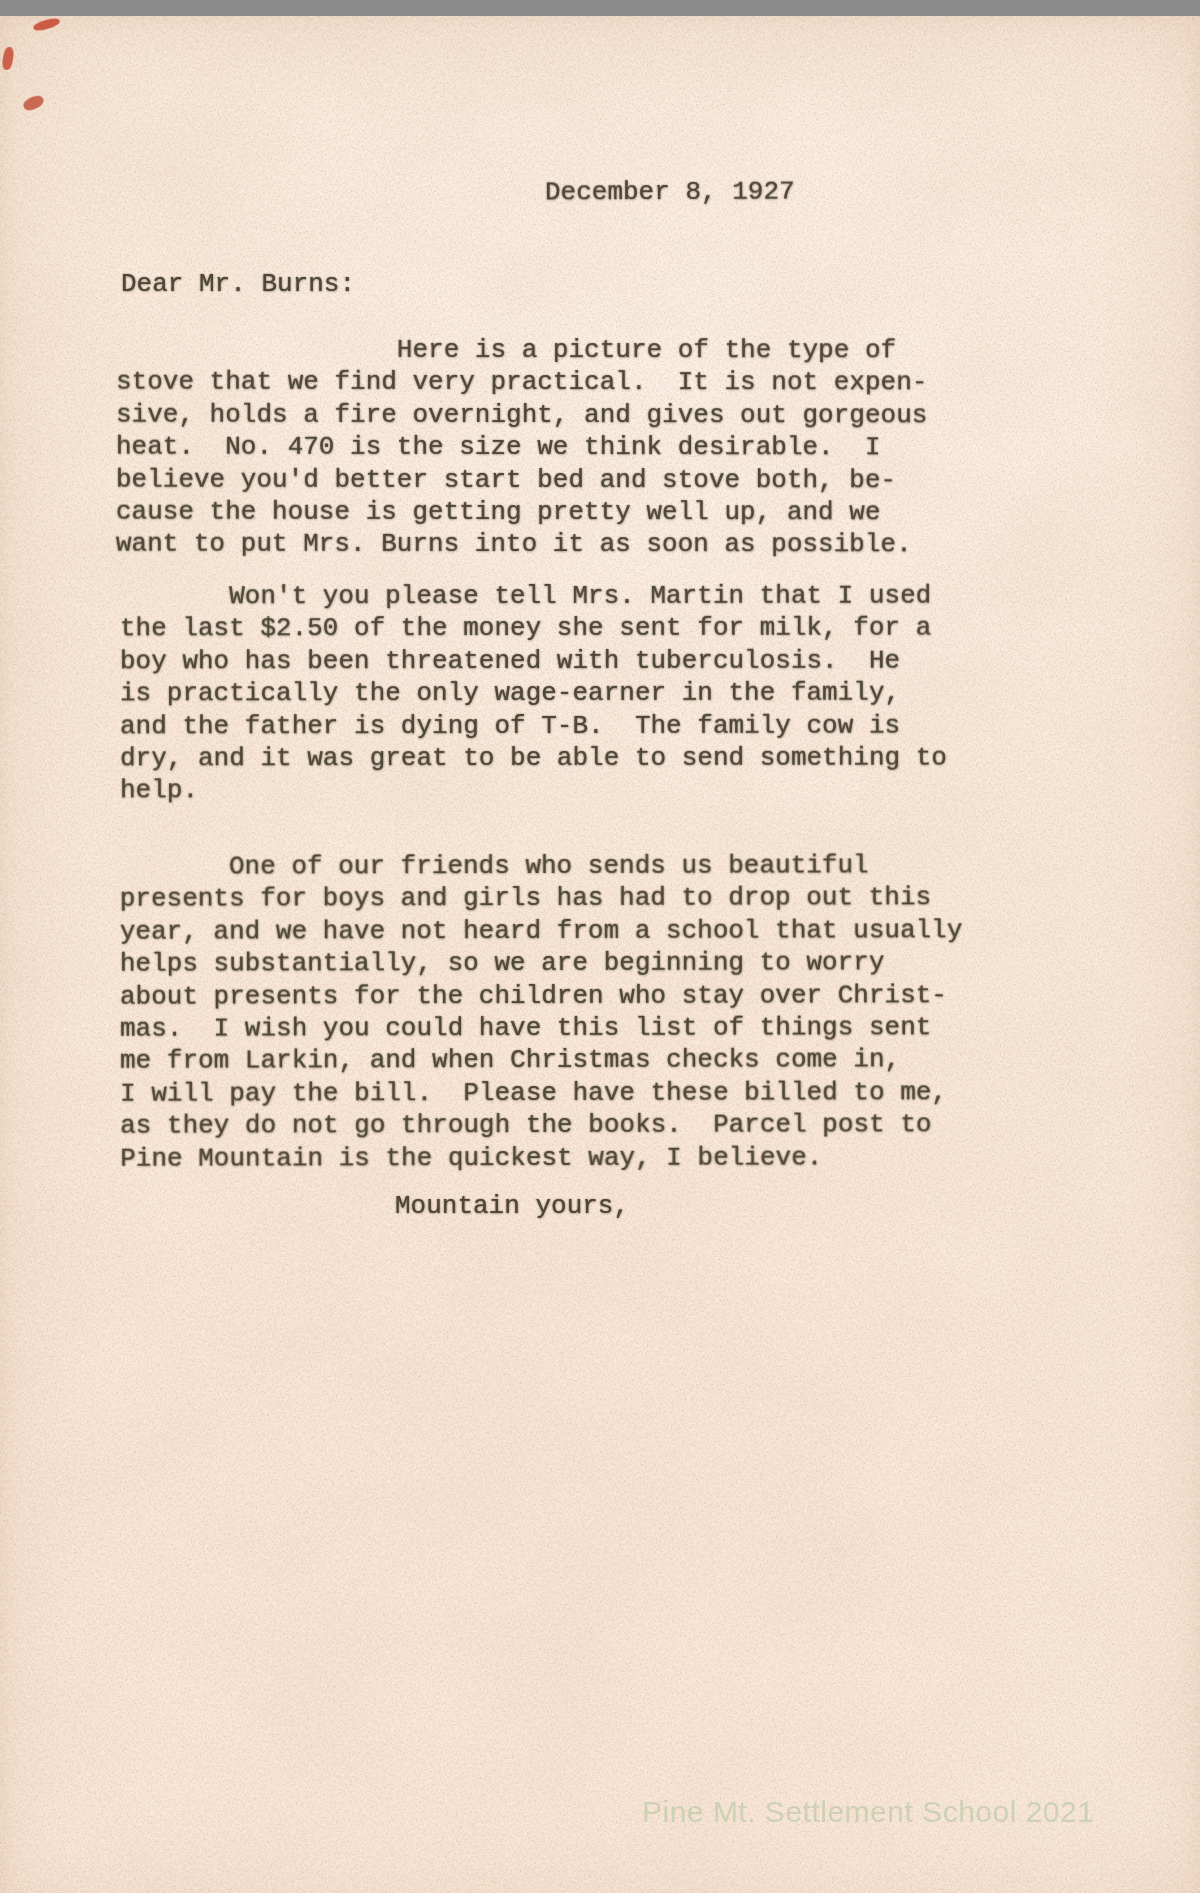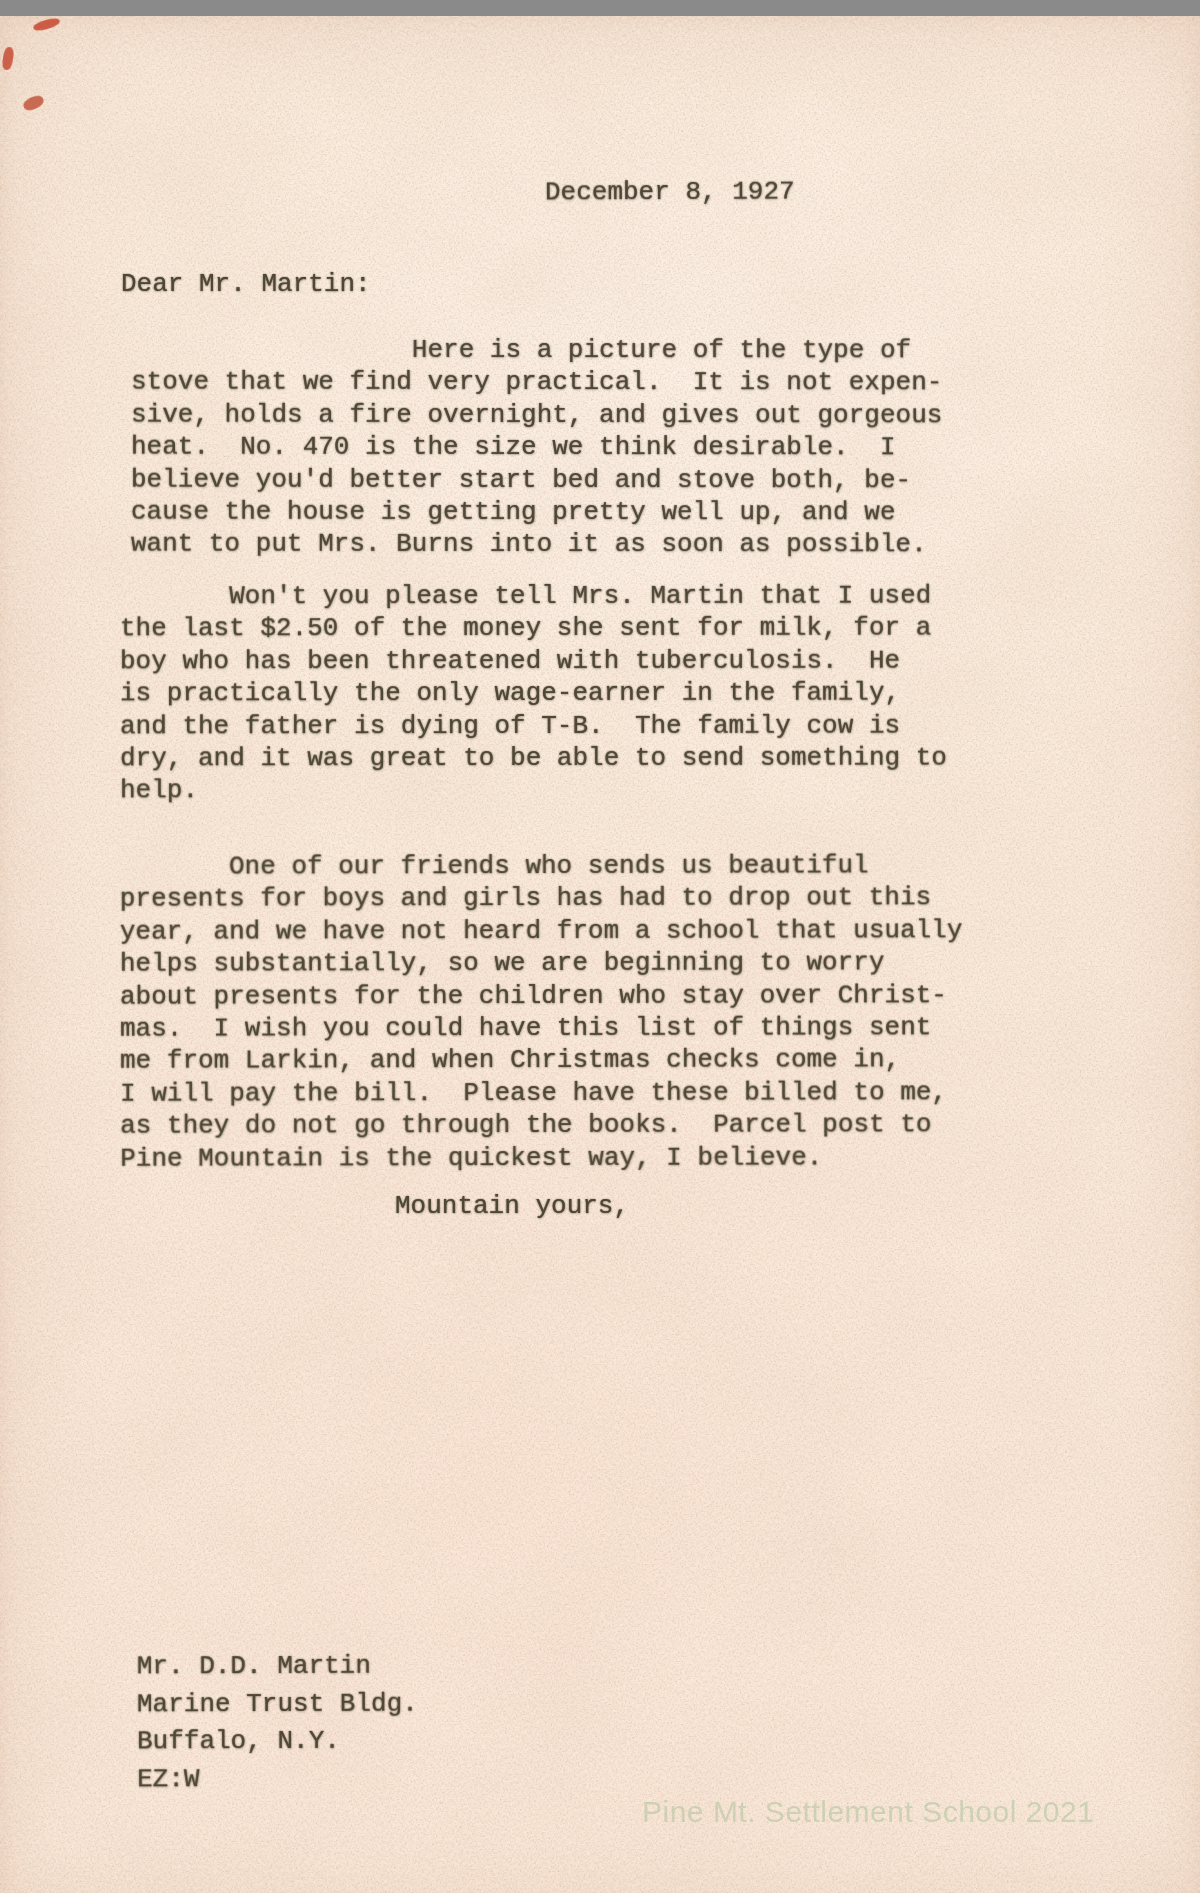--- a/index.html
+++ b/index.html
@@ -22,21 +22,21 @@
     white-space:pre;
     font-size:26px;
     line-height:32.4px;
     color:#413a28;
     text-shadow:0 0 1.2px rgba(64,56,40,0.85), 0.6px 0.6px 2.4px rgba(64,56,40,0.28), -0.6px 0.3px 2px rgba(64,56,40,0.2);
     filter:blur(0.3px);
     opacity:0.92;
   }
   .date{left:545px;top:160px;transform:rotate(-0.2deg);}
   .salutation{left:121px;top:252px;}
-  .para1{left:131px;top:318px;transform:rotate(0.05deg);}
+  .para1{left:116px;top:318px;transform:rotate(0.05deg);}
   .para2{left:120px;top:564px;transform:rotate(-0.05deg);}
   .para3{left:120px;top:834px;transform:rotate(-0.1deg);}
   .closing{left:395px;top:1174px;}
   .recipient{left:137px;top:1632px;line-height:37.5px;transform:rotate(-0.15deg);}
   .watermark{
     position:absolute;left:642px;top:1779px;
     font-family:"Liberation Sans",sans-serif;
     font-size:30px;letter-spacing:0.5px;
     color:#aec49c;opacity:0.55;
     filter:blur(0.4px);
@@ -69,21 +69,21 @@
     <rect width="1200" height="1893" filter="url(#fiber)" opacity="0.5"></rect>
     <rect width="1200" height="1893" filter="url(#speck)" opacity="0.55"></rect>
   </svg>
 
   <div class="mark mark1"></div>
   <div class="mark mark2"></div>
   <div class="mark mark3"></div>
 
   <div class="tw date">December 8, 1927</div>
 
-  <div class="tw salutation">Dear Mr. Martin:</div>
+  <div class="tw salutation">Dear Mr. Burns:</div>
 
   <div class="tw para1">                  Here is a picture of the type of
 stove that we find very practical.  It is not expen-
 sive, holds a fire overnight, and gives out gorgeous
 heat.  No. 470 is the size we think desirable.  I
 believe you'd better start bed and stove both, be-
 cause the house is getting pretty well up, and we
 want to put Mrs. Burns into it as soon as possible.</div>
 
   <div class="tw para2">       Won't you please tell Mrs. Martin that I used
@@ -100,20 +100,16 @@
 helps substantially, so we are beginning to worry
 about presents for the children who stay over Christ-
 mas.  I wish you could have this list of things sent
 me from Larkin, and when Christmas checks come in,
 I will pay the bill.  Please have these billed to me,
 as they do not go through the books.  Parcel post to
 Pine Mountain is the quickest way, I believe.</div>
 
   <div class="tw closing">Mountain yours,</div>
 
-  <div class="tw recipient">Mr. D.D. Martin
-Marine Trust Bldg.
-Buffalo, N.Y.
-EZ:W</div>
 
   <div class="watermark">Pine Mt. Settlement School 2021</div>
 
 </div>
 
 </body></html>

